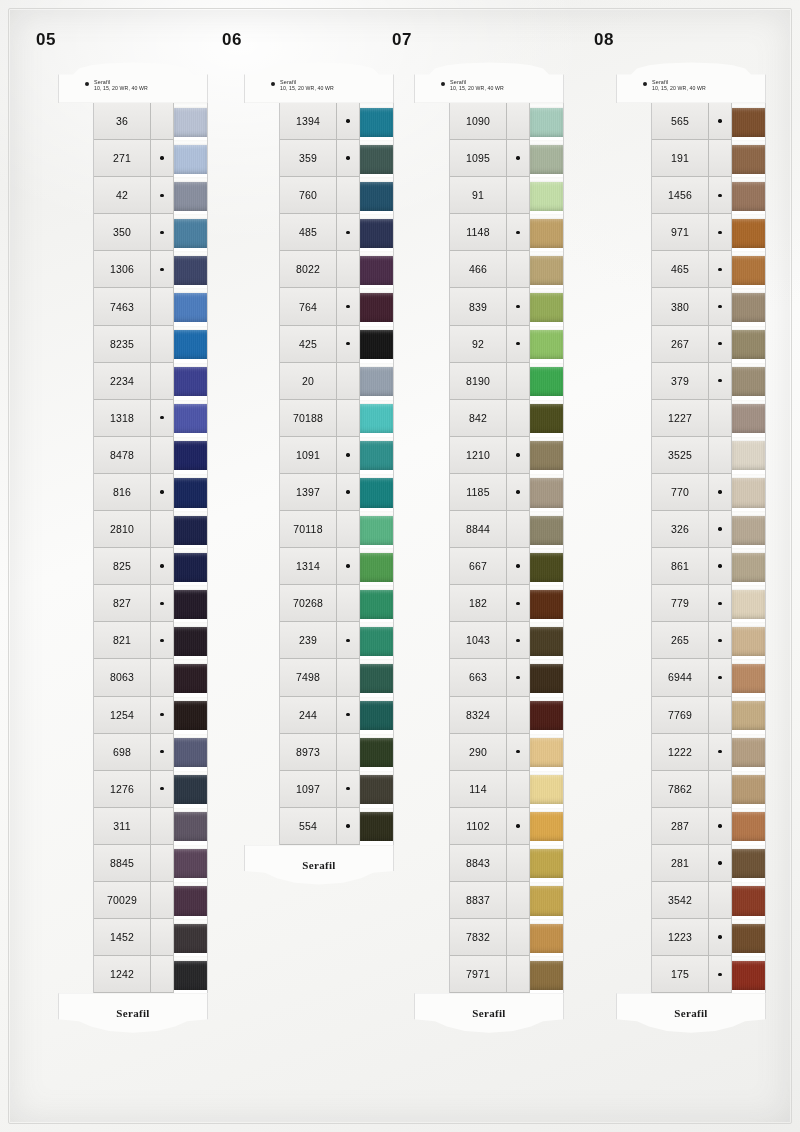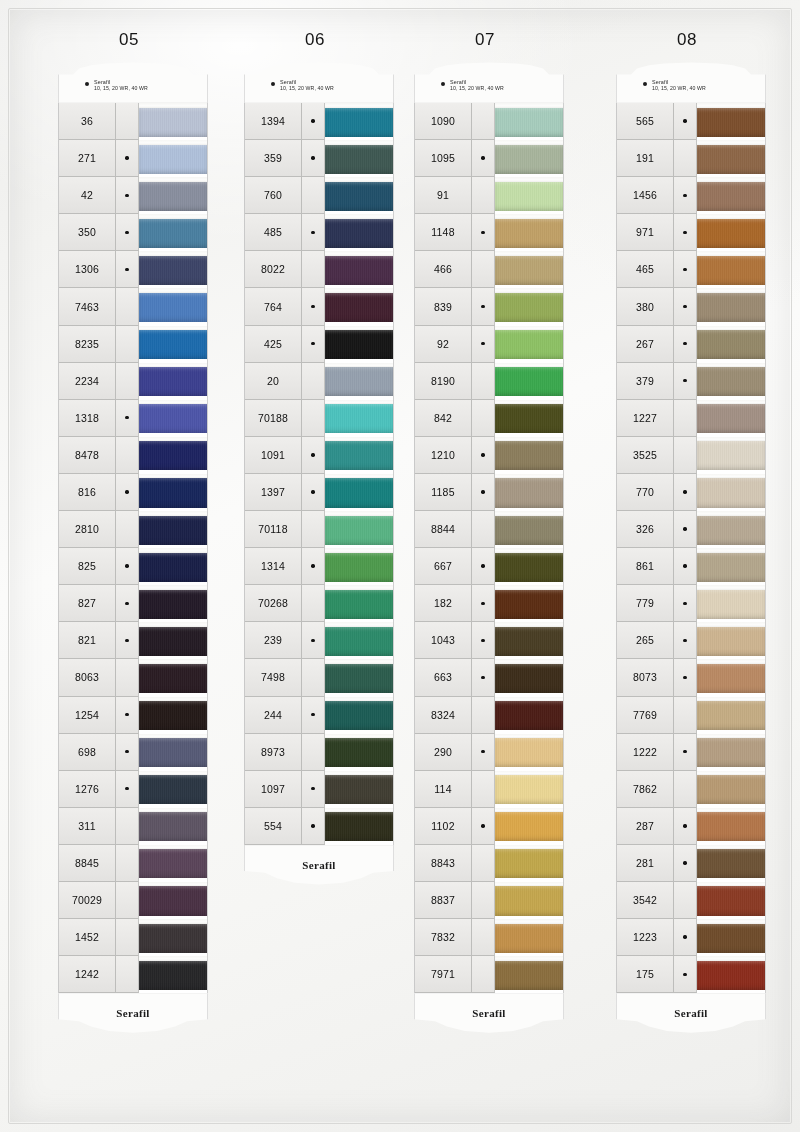--- a/index.html
+++ b/index.html
@@ -50,23 +50,22 @@
     position: absolute;
     top: 28px;
     width: 186px;
   }
   .col-0 { left: 36px; }
   .col-1 { left: 222px; }
   .col-2 { left: 392px; }
   .col-3 { left: 594px; }
 
   .col-number {
-    text-align: center;
     font-size: 17px;
-    font-weight: normal;
+    font-weight: bold;
     color: #151515;
     letter-spacing: 0.5px;
     height: 24px;
     line-height: 24px;
   }
 
   
   .card {
     position: relative;
     margin-top: 8px;
@@ -120,20 +119,21 @@
     white-space: nowrap;
     display: block;
   }
 
   
   .rows {
     position: relative;
     border-left: 1px solid #c9c9c9;
     border-right: 1px solid #cfcfcf;
     background: #f4f4f3;
+    margin-left: 35px;
   }
   .row {
     display: flex;
     align-items: stretch;
     height: 37.1px;
     position: relative;
   }
   .cell-num {
     width: 56px;
     flex: none;
@@ -1218,21 +1218,21 @@
     <div class="cell-dot">
       <span class="dot"></span>
     </div>
     <div class="cell-swatch">
       <div class="gap-top"></div>
       <div class="thread" style="background-color: rgb(205, 180, 144);"></div>
     </div>
   </div>
 
   <div class="row">
-    <div class="cell-num">8073</div>
+    <div class="cell-num">6944</div>
     <div class="cell-dot">
       <span class="dot"></span>
     </div>
     <div class="cell-swatch">
       <div class="gap-top"></div>
       <div class="thread" style="background-color: rgb(185, 137, 99);"></div>
     </div>
   </div>
 
   <div class="row">

